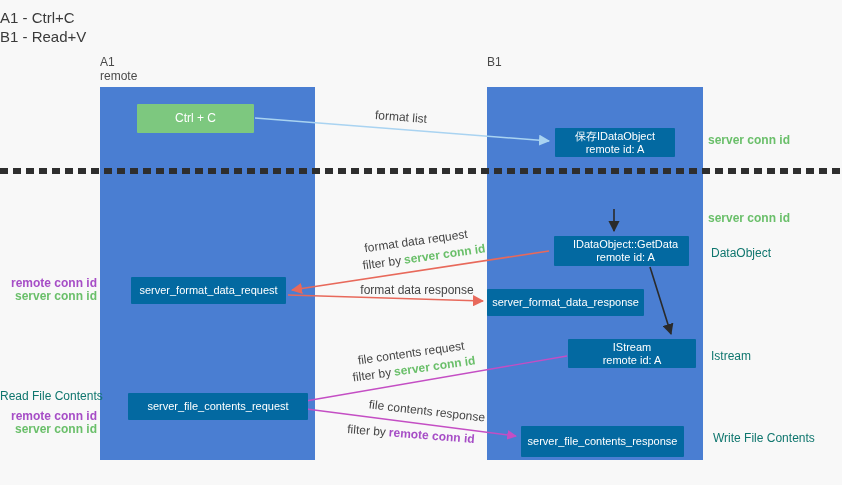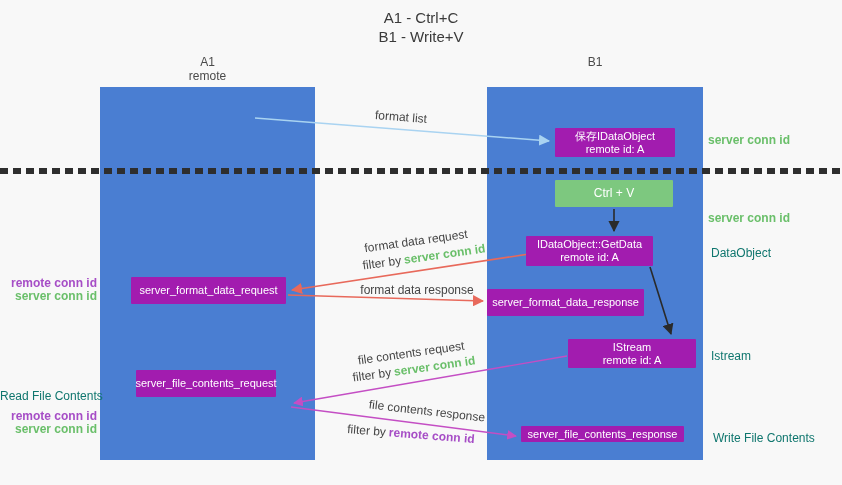--- a/index.html
+++ b/index.html
@@ -4,60 +4,60 @@
 <style>
   html,body{margin:0;padding:0;background:#f8f8f8;}
   .stage{
     position:relative;width:842px;height:485px;overflow:hidden;
     background:#f8f8f8;
     font-family:"Liberation Sans","DejaVu Sans",sans-serif;
     color:#3c3c3c;
   }
   .abs{position:absolute;}
   .title{
-    left:0;top:8px;width:842px;text-align:center;
+    left:0;top:8px;width:842px;text-align:left;
     font-size:15px;line-height:19px;color:#3a3a3a;
   }
   .lane{
     background:#4a7ed2;
   }
   .lane-header{
-    text-align:center;font-size:12px;line-height:14px;color:#4a4a4a;
+    font-size:12px;line-height:14px;color:#4a4a4a;
   }
   .dotted-line{
     left:0;top:168px;width:842px;height:6px;
     background:repeating-linear-gradient(90deg,#2e2e2e 0 8px,transparent 8px 13px);
   }
   .node{
     display:flex;flex-direction:column;align-items:center;justify-content:center;
     color:#ffffff;text-align:center;border-radius:1px;
     font-size:11px;line-height:13px;
   }
   .node.green{background:#7dc87f;font-size:12px;}
-  .node.orange{background:#a21caf;align-items:center;}
+  .node.orange{background:#0369a1;align-items:center;}
   .flow-label{
     font-size:12px;color:#454545;white-space:nowrap;
     transform:translate(-50%,-50%);
   }
   .side-label{font-size:12px;white-space:nowrap;}
   .green-text{color:#6abf6a;font-weight:bold;}
   .purple-text{color:#a64dc6;font-weight:bold;}
   .dark-text{color:#0f766e;}
   .right-align{text-align:right;line-height:13px;}
   .filter-prefix{margin-right:3px;}
   svg.arrows{position:absolute;left:0;top:0;pointer-events:none;}
 </style>
 </head>
 <body>
 
 <div class="stage">
 
   <div class="abs title">
     <div>A1 - Ctrl+C</div>
-    <div>B1 - Write+V</div>
+    <div>B1 - Read+V</div>
   </div>
 
   <div class="abs lane-header" style="left:100px;top:55px;width:215px;">
     <div>A1</div>
     <div>remote</div>
   </div>
   <div class="abs lane-header" style="left:487px;top:55px;width:216px;">
     <div>B1</div>
   </div>
 
@@ -83,53 +83,53 @@
     </defs>
     <line x1="255" y1="118" x2="549" y2="141" stroke="#a9d3f1" stroke-width="1.6" marker-end="url(#m-blue)"></line>
     <line x1="614" y1="209" x2="614" y2="231" stroke="#2a2a2a" stroke-width="1.6" marker-end="url(#m-black)"></line>
     <line x1="650" y1="267" x2="671" y2="334" stroke="#2a2a2a" stroke-width="1.6" marker-end="url(#m-black)"></line>
     <line x1="549" y1="251" x2="292" y2="290" stroke="#e8695b" stroke-width="1.6" marker-end="url(#m-red)"></line>
     <line x1="288" y1="295" x2="483" y2="301" stroke="#e8695b" stroke-width="1.6" marker-end="url(#m-red)"></line>
     <line x1="567" y1="356" x2="294" y2="403" stroke="#c44ec4" stroke-width="1.4" marker-end="url(#m-magenta)"></line>
     <line x1="291" y1="407" x2="516" y2="436" stroke="#c44ec4" stroke-width="1.4" marker-end="url(#m-magenta)"></line>
   </svg>
 
+  <div class="abs node green" style="left:137px;top:104px;width:117px;height:29px;">
+    <span>Ctrl + C</span>
+  </div>
 
   <div class="abs node orange" style="left:555px;top:128px;width:120px;height:29px;">
     <span>保存IDataObject</span>
     <span>remote id: A</span>
   </div>
 
-  <div class="abs node green" style="left:555px;top:180px;width:118px;height:27px;">
-    <span>Ctrl + V</span>
-  </div>
 
-  <div class="abs node orange" style="left:526px;top:236px;width:127px;height:30px;">
+  <div class="abs node orange" style="left:554px;top:236px;width:127px;height:30px;padding-left:8px;">
     <span>IDataObject::GetData</span>
     <span>remote id: A</span>
   </div>
 
   <div class="abs node orange" style="left:487px;top:289px;width:157px;height:27px;">
     <span>server_format_data_response</span>
   </div>
 
   <div class="abs node orange" style="left:131px;top:277px;width:155px;height:27px;">
     <span>server_format_data_request</span>
   </div>
 
   <div class="abs node orange" style="left:568px;top:339px;width:128px;height:29px;">
     <span>IStream</span>
     <span>remote id: A</span>
   </div>
 
-  <div class="abs node orange" style="left:128px;top:370px;width:140px;height:27px;margin-left:8px;">
+  <div class="abs node orange" style="left:128px;top:393px;width:180px;height:27px;">
     <span>server_file_contents_request</span>
   </div>
 
-  <div class="abs node orange" style="left:521px;top:426px;width:163px;height:16px;">
+  <div class="abs node orange" style="left:521px;top:426px;width:163px;height:31px;">
     <span>server_file_contents_response</span>
   </div>
 
   <div class="abs flow-label" style="left:401px;top:117px;transform:translate(-50%,-50%) rotate(4.5deg);">format list</div>
 
   <div class="abs flow-label" style="left:416px;top:241px;transform:translate(-50%,-50%) rotate(-8deg);">format data request</div>
   <div class="abs flow-label" style="left:424px;top:257px;transform:translate(-50%,-50%) rotate(-8deg);">
     <span class="filter-prefix">filter by</span><span class="green-text">server conn id</span>
   </div>
 

